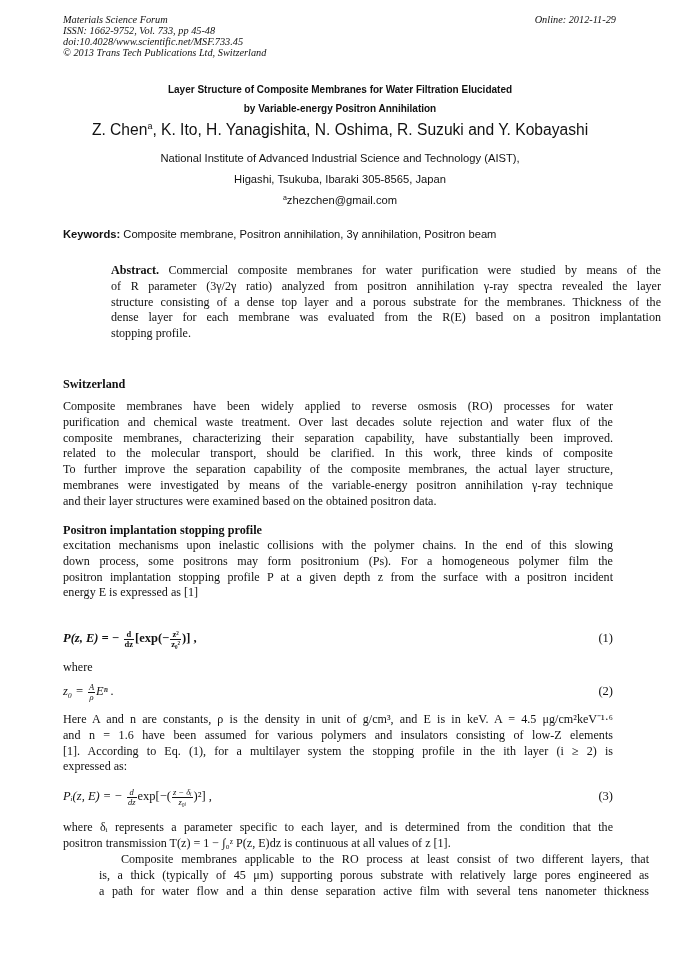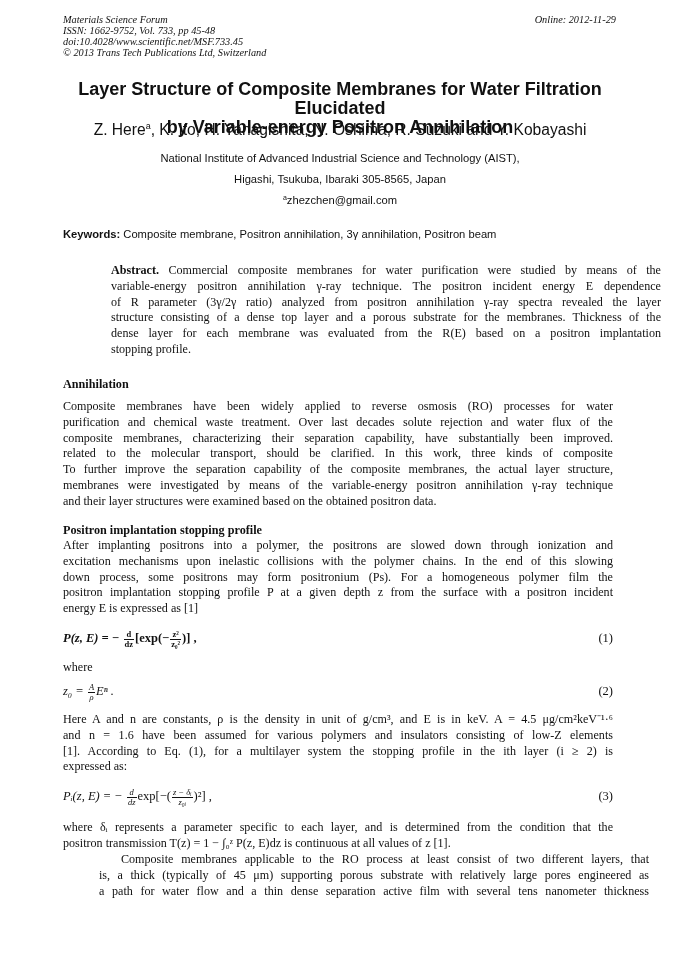--- a/index.html
+++ b/index.html
@@ -1,19 +1,19 @@
 <!DOCTYPE html>
 <html><head>
 <meta charset="utf-8">
 <style>
   html, body { margin: 0; padding: 0; background: #ffffff; }
   body { width: 678px; height: 959px; position: relative; overflow: hidden; color: #111; }
   .header-left { position: absolute; left: 63px; top: 14px; font-family: "Liberation Serif", serif; font-style: italic; font-size: 10.3px; line-height: 11px; }
   .header-right { position: absolute; right: 62px; top: 14px; font-family: "Liberation Serif", serif; font-style: italic; font-size: 10.3px; line-height: 11px; }
-  .title { position: absolute; left: 50px; width: 580px; top: 80px; text-align: center; font-family: "Liberation Sans", sans-serif; font-weight: bold; font-size: 18px; line-height: 19px; }
+  .title { position: absolute; left: 50px; width: 580px; top: 80px; text-align: center; font-family: "Liberation Sans", sans-serif; font-weight: bold; font-size: 10px; line-height: 19px; }
   .authors { position: absolute; left: 40px; width: 600px; top: 121px; text-align: center; font-family: "Liberation Sans", sans-serif; font-size: 15.6px; line-height: 18px; }
   .authors sup { font-size: 9px; vertical-align: 6px; line-height: 0; }
   .affil { position: absolute; left: 50px; width: 580px; text-align: center; font-family: "Liberation Sans", sans-serif; font-size: 11.2px; line-height: 14px; }
   .affil sup { font-size: 7px; vertical-align: 4px; line-height: 0; }
   .keywords { position: absolute; left: 63px; top: 227px; font-family: "Liberation Sans", sans-serif; font-size: 11.2px; line-height: 14px; }
   .keywords b { font-weight: bold; margin-top: 38px; }
   .para { position: absolute; left: 63px; width: 550px; font-family: "Liberation Serif", serif; font-size: 12.1px; line-height: 15.8px; text-align: justify; }
   .para .ln { display: block; text-align: justify; text-align-last: justify; white-space: nowrap; }
   .para .ln.last { text-align-last: left; }
   .heading { position: absolute; left: 63px; font-family: "Liberation Serif", serif; font-weight: bold; font-size: 12.2px; line-height: 15px; }
@@ -35,56 +35,54 @@
   <div>© 2013 Trans Tech Publications Ltd, Switzerland</div>
 </div>
 <div class="header-right">Online: 2012-11-29</div>
 
 <div class="title">
   <div>Layer Structure of Composite Membranes for Water Filtration Elucidated</div>
   <div>by Variable-energy Positron Annihilation</div>
 </div>
 
 <div class="authors">
-  <span>Z. Here</span><sup>a</sup><span>, K. Ito, H. Yanagishita, N. Oshima, R. Suzuki and Y. Kobayashi</span>
+  <span>Z. Chen</span><sup>a</sup><span>, K. Ito, H. Yanagishita, N. Oshima, R. Suzuki and Y. Kobayashi</span>
 </div>
 
 <div class="affil" style="top:151px;">National Institute of Advanced Industrial Science and Technology (AIST),</div>
 <div class="affil" style="top:172px;">Higashi, Tsukuba, Ibaraki 305-8565, Japan</div>
 <div class="affil" style="top:193px;">
   <sup>a</sup><span>zhezchen@gmail.com</span>
 </div>
 
 <div class="keywords">
   <b>Keywords:</b><span> Composite membrane, Positron annihilation, 3γ annihilation, Positron beam</span>
 </div>
 
 <div class="para" style="top:263px;margin-left:48px;">
   <span class="ln"><b>Abstract.</b><span> Commercial composite membranes for water purification were studied by means of the</span></span>
-  <span class="ln">variable-energy positron annihilation γ-ray technique. The positron incident energy E dependence</span>
   <span class="ln">of R parameter (3γ/2γ ratio) analyzed from positron annihilation γ-ray spectra revealed the layer</span>
   <span class="ln">structure consisting of a dense top layer and a porous substrate for the membranes. Thickness of the</span>
   <span class="ln">dense layer for each membrane was evaluated from the R(E) based on a positron implantation</span>
   <span class="ln last">stopping profile.</span>
 </div>
 
-<div class="heading" style="top:377px;">Annihilation</div>
+<div class="heading" style="top:377px;">Switzerland</div>
 <div class="para" style="top:399px;">
   <span class="ln">Composite membranes have been widely applied to reverse osmosis (RO) processes for water</span>
   <span class="ln">purification and chemical waste treatment. Over last decades solute rejection and water flux of the</span>
   <span class="ln">composite membranes, characterizing their separation capability, have substantially been improved.</span>
   <span class="ln">related to the molecular transport, should be clarified. In this work, three kinds of composite</span>
   <span class="ln">To further improve the separation capability of the composite membranes, the actual layer structure,</span>
   <span class="ln">membranes were investigated by means of the variable-energy positron annihilation γ-ray technique</span>
   <span class="ln last">and their layer structures were examined based on the obtained positron data.</span>
 </div>
 
 <div class="heading" style="top:523px;">Positron implantation stopping profile</div>
 <div class="para" style="top:538px;">
-  <span class="ln">After implanting positrons into a polymer, the positrons are slowed down through ionization and</span>
   <span class="ln">excitation mechanisms upon inelastic collisions with the polymer chains. In the end of this slowing</span>
   <span class="ln">down process, some positrons may form positronium (Ps). For a homogeneous polymer film the</span>
   <span class="ln">positron implantation stopping profile P at a given depth z from the surface with a positron incident</span>
   <span class="ln last">energy E is expressed as [1]</span>
 </div>
 
 <div class="eq" style="top:628px; font-weight:bold;">
   <span style="font-style:italic;margin-top:13px;">P(z, E) = −</span>
   <span class="frac"><span class="n">d</span><span class="d">dz</span></span><span>[exp(−</span><span class="frac"><span class="n">z²</span><span class="d">z₀²</span></span><span>)]  ,</span>
   <span class="num" style="font-weight:normal;">(1)</span>

